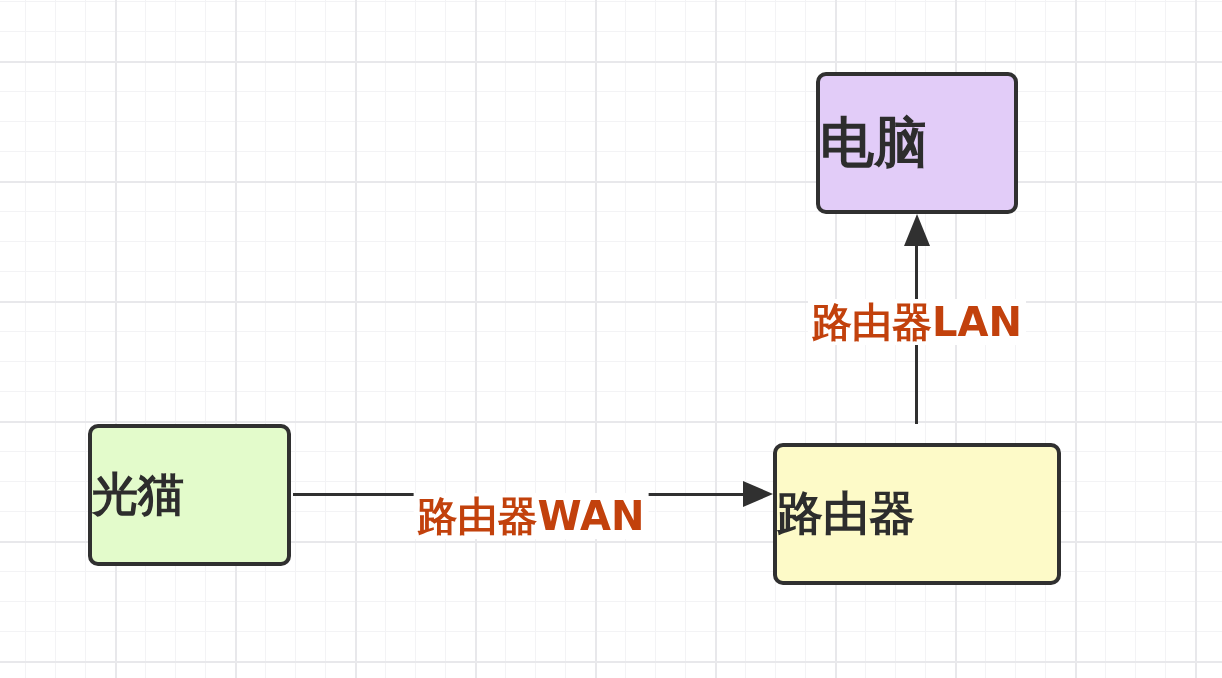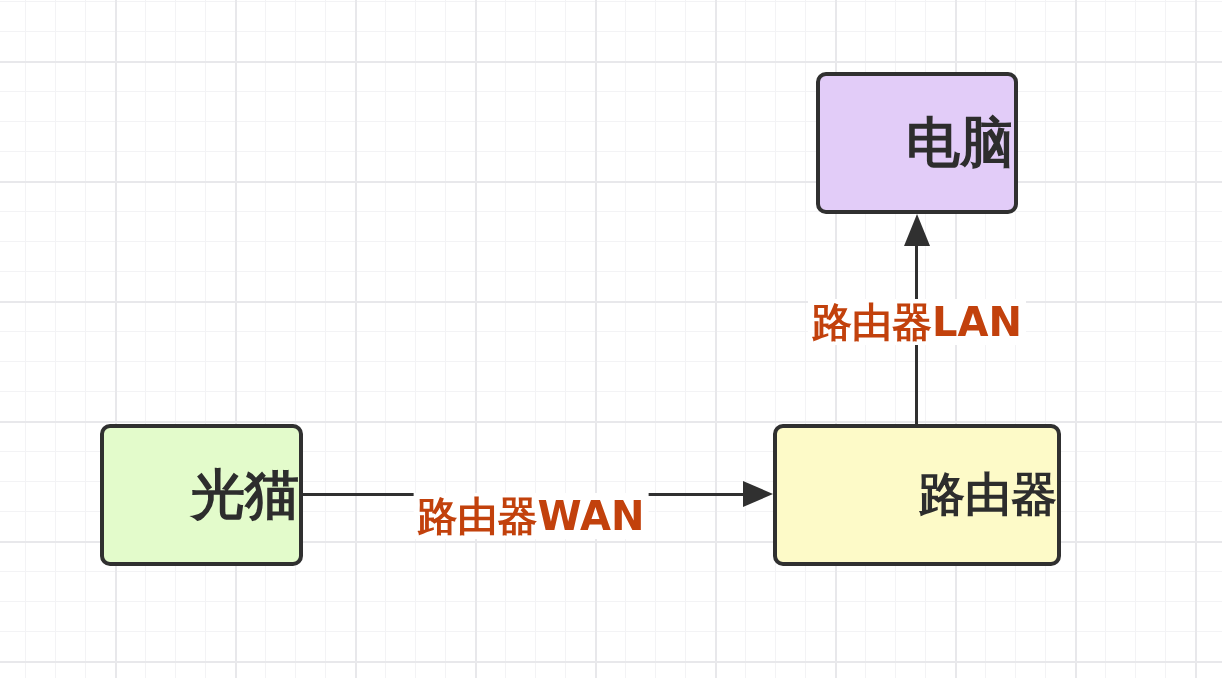--- a/index.html
+++ b/index.html
@@ -25,34 +25,34 @@
   }
 
   
   .node {
     position: absolute;
     box-sizing: border-box;
     border: 4px solid #303030;
     border-radius: 10px;
     display: flex;
     align-items: center;
-    justify-content: flex-end;
+    justify-content: flex-start;
     color: #2d2d2d;
     font-weight: 700;
   }
   .node-label { white-space: nowrap; }
 
   .node-optical-modem {
-    left: 100px; top: 424px;
+    left: 88px; top: 424px;
     width: 203px; height: 142px;
     background: #e3fbcb;
-    font-size: 54px;
+    font-size: 46px;
   }
   .node-router {
-    left: 773px; top: 424px;
+    left: 773px; top: 443px;
     width: 288px; height: 142px;
     background: #fdfac8;
     font-size: 46px;
   }
   .node-computer {
     left: 816px; top: 72px;
     width: 202px; height: 142px;
     background: #e2ccf8;
     font-size: 54px;
   }

